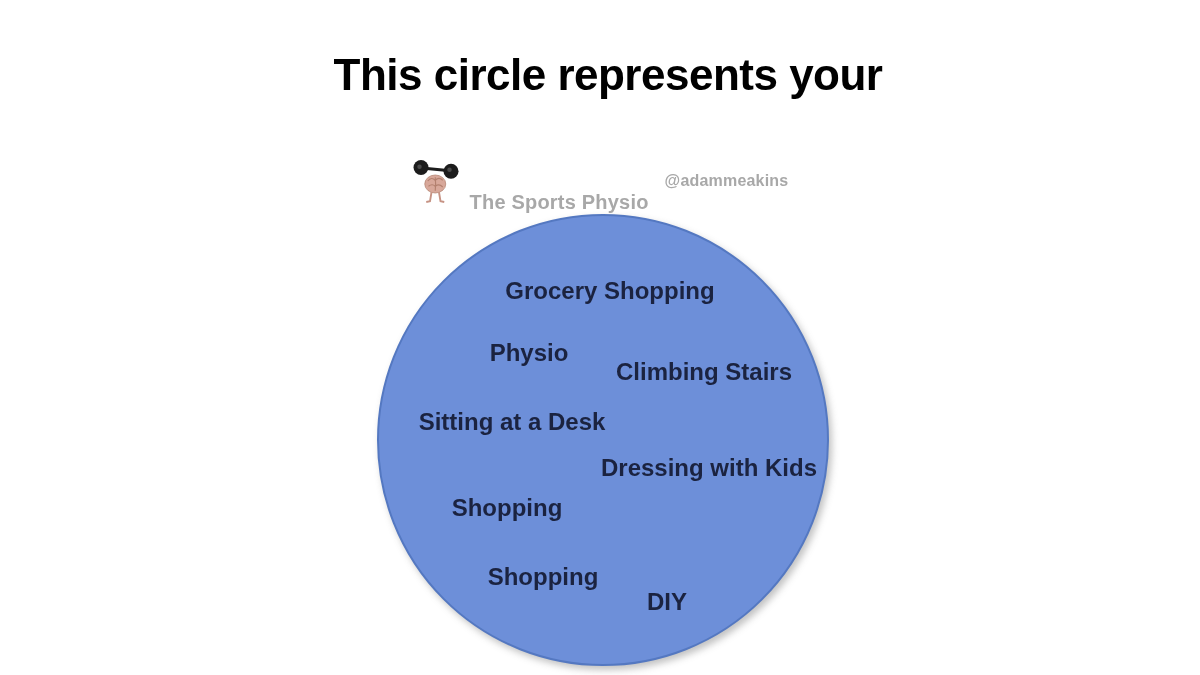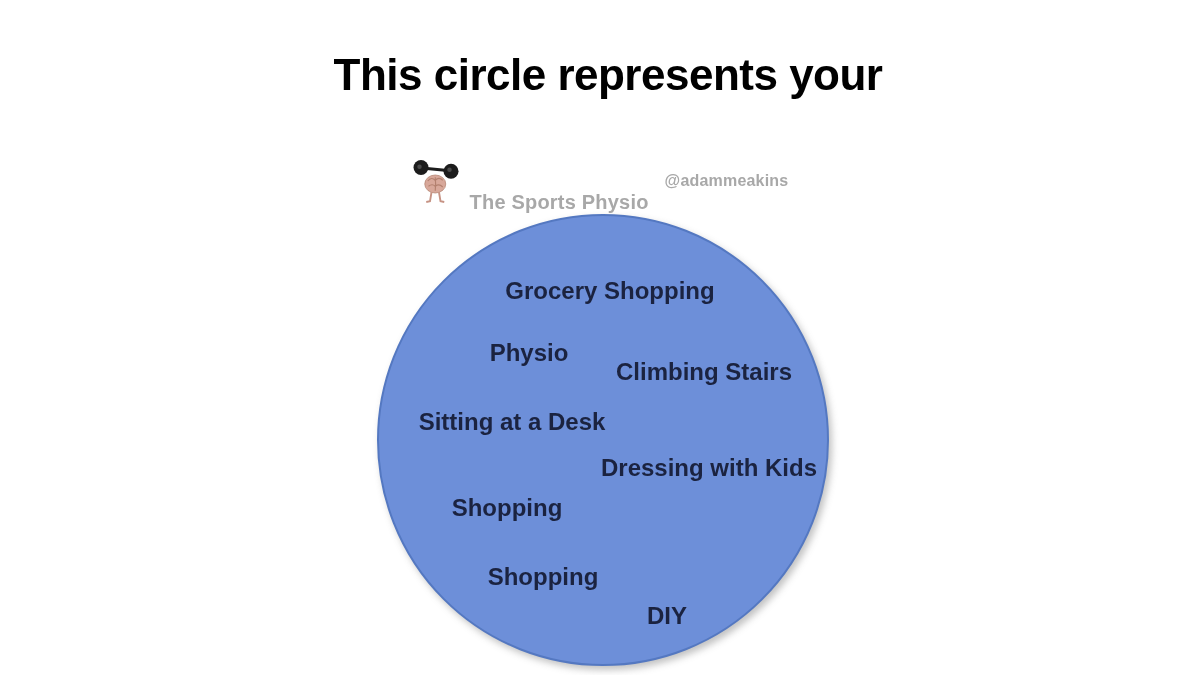--- a/index.html
+++ b/index.html
@@ -93,16 +93,16 @@
 
   <div class="tolerance-circle" style="background: rgb(109, 143, 217); border-color: rgb(84, 120, 193);">
 
   <span class="activity" style="left: 231px; top: 75px; color: rgb(27, 35, 64);">Grocery Shopping</span>
       <span class="activity" style="left: 150px; top: 137px; color: rgb(27, 35, 64);">Physio</span>
       <span class="activity" style="left: 133px; top: 206px; color: rgb(27, 35, 64);">Sitting at a Desk</span>
       <span class="activity" style="left: 325px; top: 156px; color: rgb(27, 35, 64);">Climbing Stairs</span>
       <span class="activity" style="left: 330px; top: 252px; color: rgb(27, 35, 64);">Dressing with Kids</span>
       <span class="activity" style="left: 128px; top: 292px; color: rgb(27, 35, 64);">Shopping</span>
       <span class="activity" style="left: 164px; top: 361px; color: rgb(27, 35, 64);">Shopping</span>
-      <span class="activity" style="left: 288px; top: 400px; color: rgb(27, 35, 64);">DIY</span>
+      <span class="activity" style="left: 288px; top: 386px; color: rgb(27, 35, 64);">DIY</span>
     </div>
 
 </div>
 
 </body></html>

